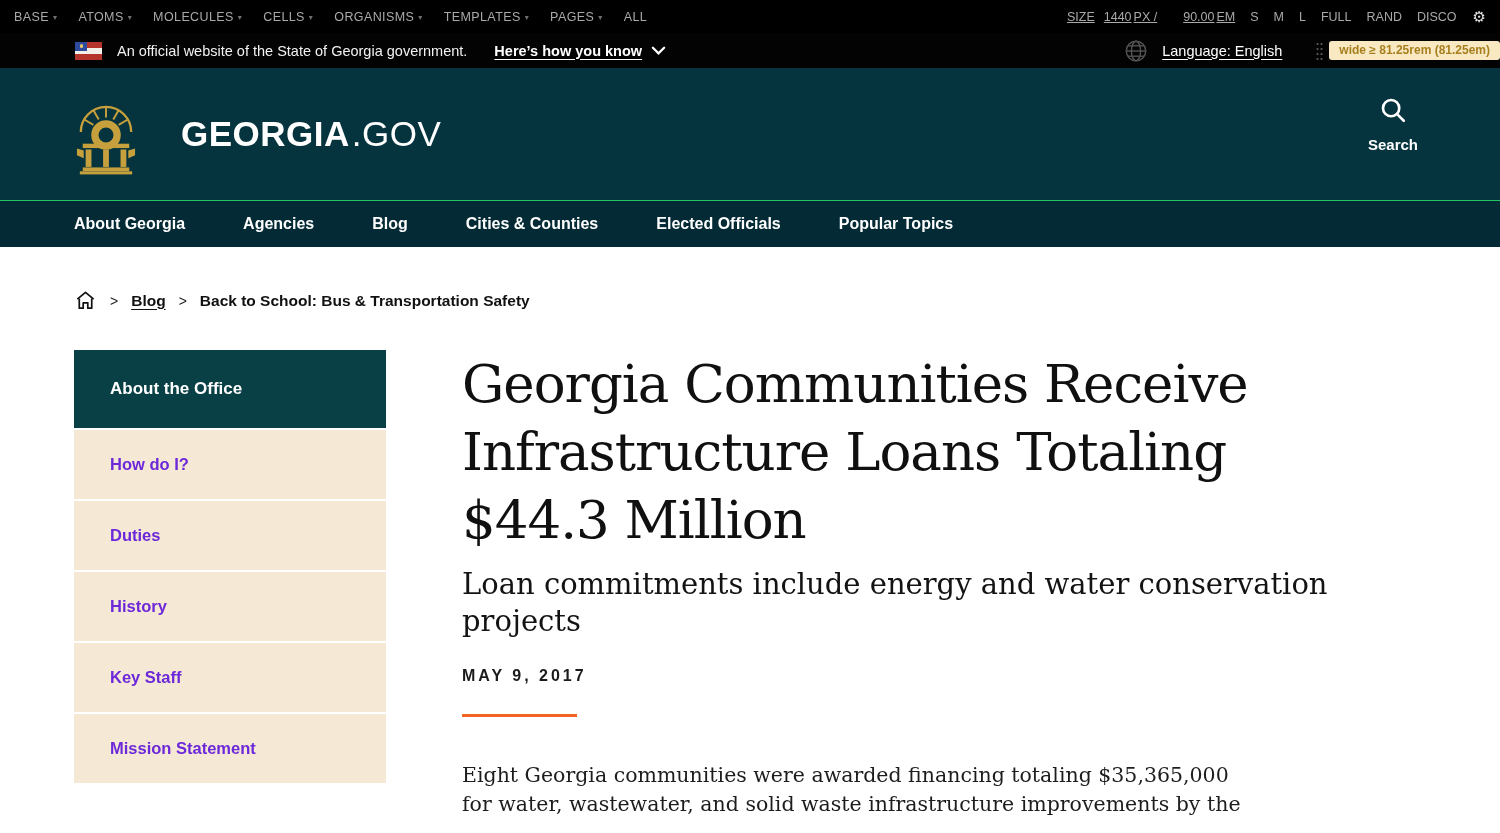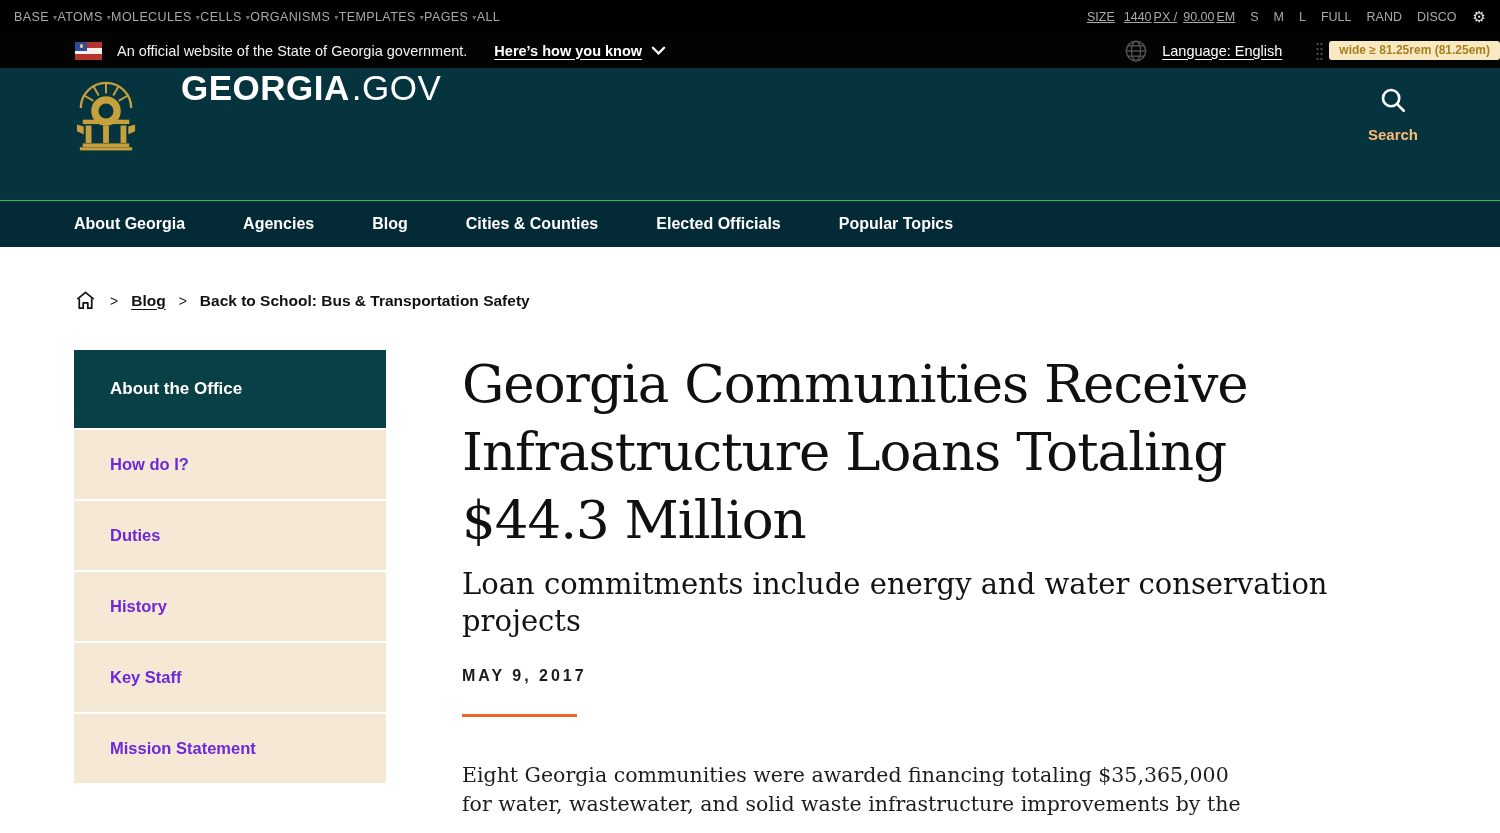--- a/index.html
+++ b/index.html
@@ -7,28 +7,28 @@
   .page {
     width: 1500px; height: 833px; overflow: hidden; position: relative;
     background: #fff; font-family: "Liberation Sans", sans-serif;
   }
 
   
   .pl-toolbar {
     height: 33px; background: #000; display: flex; align-items: center;
     padding: 0 14px;
   }
-  .pl-nav { display: flex; align-items: center; }
+  .pl-nav { display: flex; gap: 21px; align-items: center; }
   .pl-item { color: #a9a9a9; font-size: 12.5px; letter-spacing: .4px; cursor: pointer; white-space: nowrap; }
   .caret { font-family: "DejaVu Sans", sans-serif; font-size: 8px; color: #6f6f6f; margin-left: 4px; vertical-align: 1px; }
   .pl-right { margin-left: auto; display: flex; align-items: center; color: #a9a9a9; font-size: 12.5px; }
   .pl-right .grp { display: flex; align-items: center; text-decoration: underline; }
   .pl-size-label { margin-right: 7px; }
   .pl-num { margin: 0 2px; }
-  .pl-unit { margin-right: 4px; }
+  .pl-unit { margin-right: 24px; }
   .pl-btn { margin-left: 15px; cursor: pointer; }
   .pl-gear { font-family: "DejaVu Sans", sans-serif; color: #e2e2e2; font-size: 15px; margin-left: 16px; cursor: pointer; }
 
   
   .gov-banner {
     height: 35px; background: #030303; display: flex; align-items: center;
     padding-left: 75px; color: #fff; font-size: 14.5px;
   }
   .flag { width: 27px; height: 18px; flex-shrink: 0; position: relative;
     background: linear-gradient(#b5342c 0 33%, #f3efe9 33% 66%, #b5342c 66% 100%); }
@@ -42,28 +42,28 @@
   .globe-icon { margin-right: 13px; display: block; }
   .lang { text-decoration: underline; text-underline-offset: 3px; font-size: 14.5px; cursor: pointer; }
   .dots-handle { margin-left: 33px; display: block; }
   .vp-badge {
     margin-left: 5px; align-self: flex-start; margin-top: 3px;
     background: #f8e9c2; color: #a87f1f; font-weight: bold; font-size: 12px;
     padding: 2px 10px 3px; border-radius: 3px; white-space: nowrap;
   }
 
   
-  .site-header { height: 132px; background: #05343e; display: flex; align-items: flex-start;
+  .site-header { height: 132px; background: #05343e; display: flex; align-items: center;
     padding: 0 75px; position: relative; }
   .logo-svg { display: block; }
   .wordmark { margin-left: 44px; font-size: 35px; color: #fff; letter-spacing: .5px; white-space: nowrap; }
   .wordmark .b { font-weight: bold; }
   .wordmark .l { font-weight: normal; margin-left: 2px; }
-  .search-btn { position: absolute; right: 72px; top: 17px; width: 70px; text-align: center;
-    color: #fdba74; cursor: pointer; }
+  .search-btn { position: absolute; right: 72px; top: 27px; width: 70px; text-align: center;
+    color: #ffffff; cursor: pointer; }
   .search-btn svg { display: inline-block; }
   .search-lbl { display: block; margin-top: 7px; font-size: 15px; font-weight: 600; }
 
   
   .main-nav { height: 47px; background: #042b35; border-top: 1px solid #22c55e;
     display: flex; align-items: center; padding: 0 74px; gap: 58px; }
   .nav-link { color: #fff; font-weight: bold; font-size: 16px; cursor: pointer; white-space: nowrap; }
 
   
   .breadcrumb { display: flex; align-items: center; margin: 42px 0 0 74px; gap: 13px;

